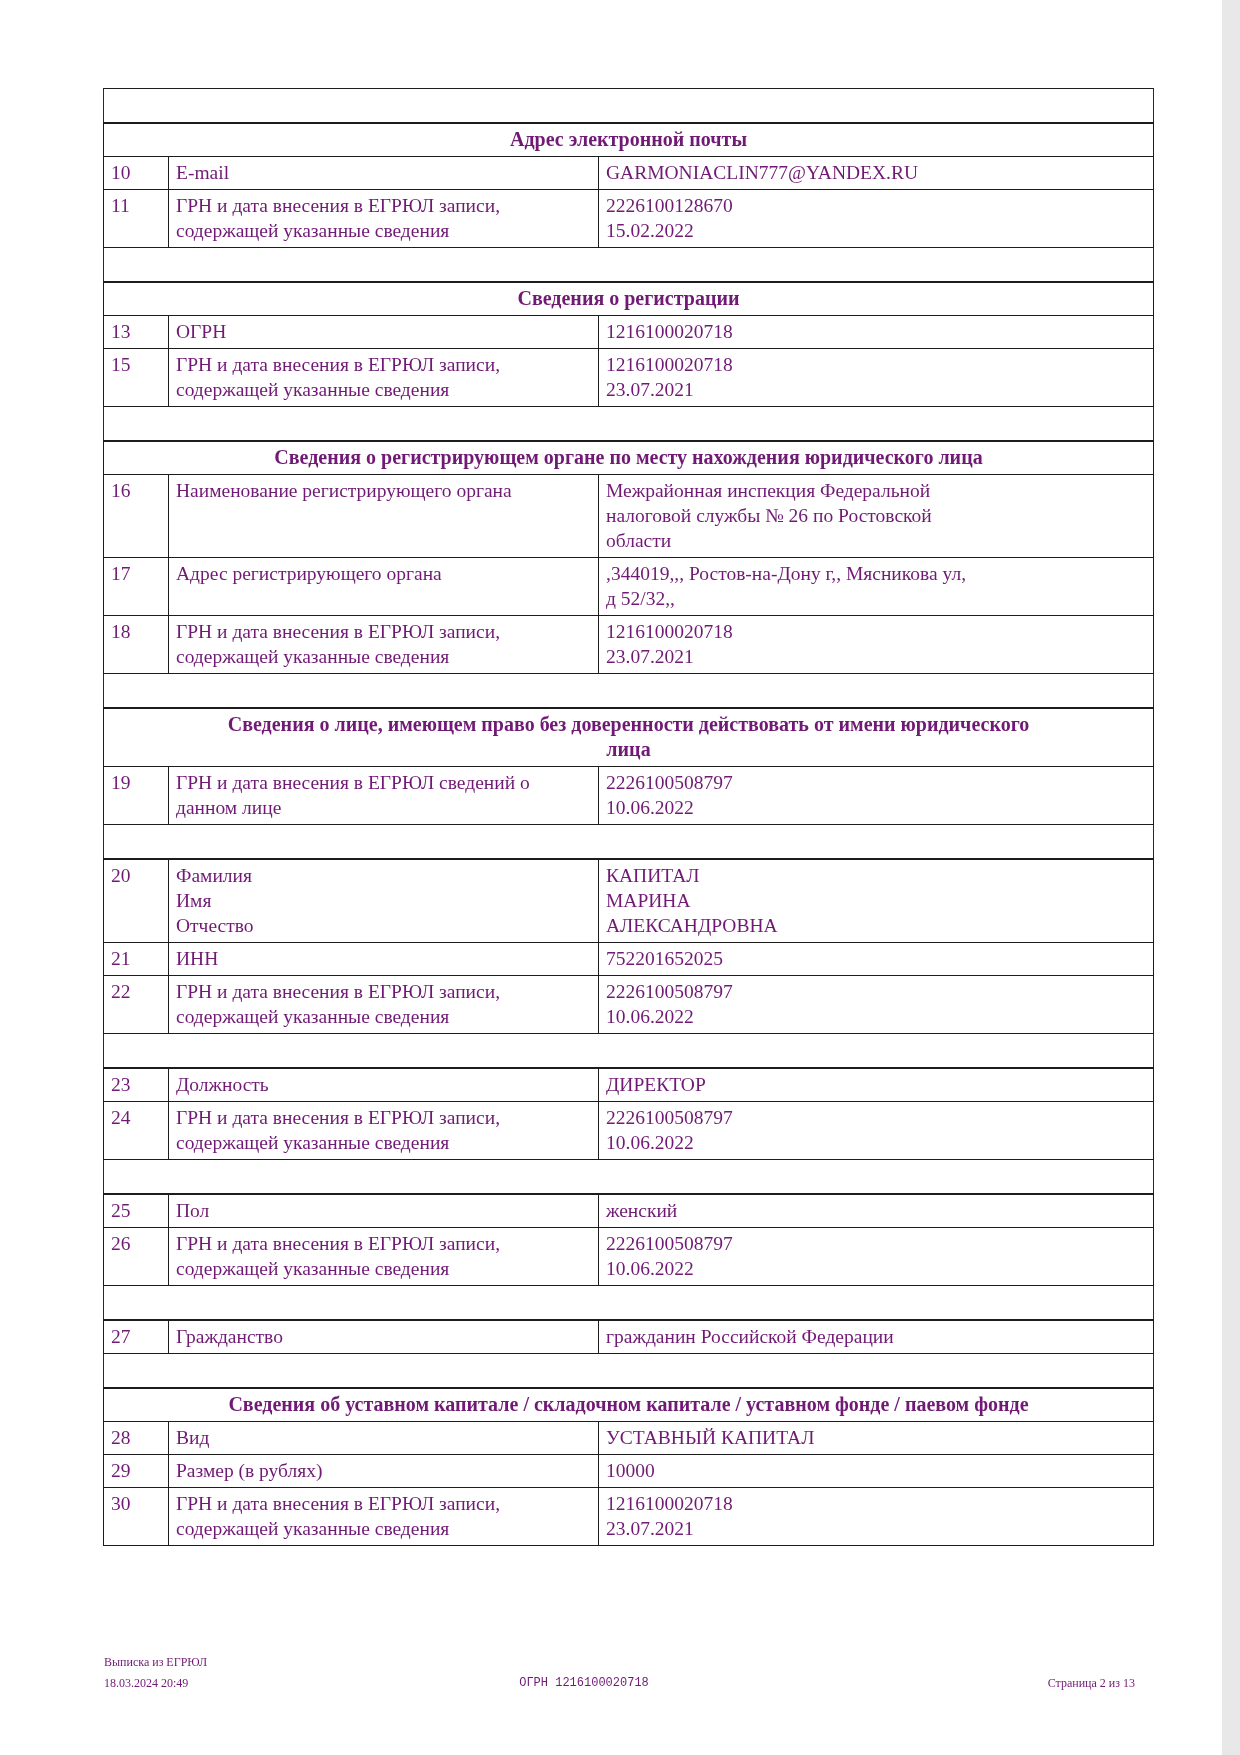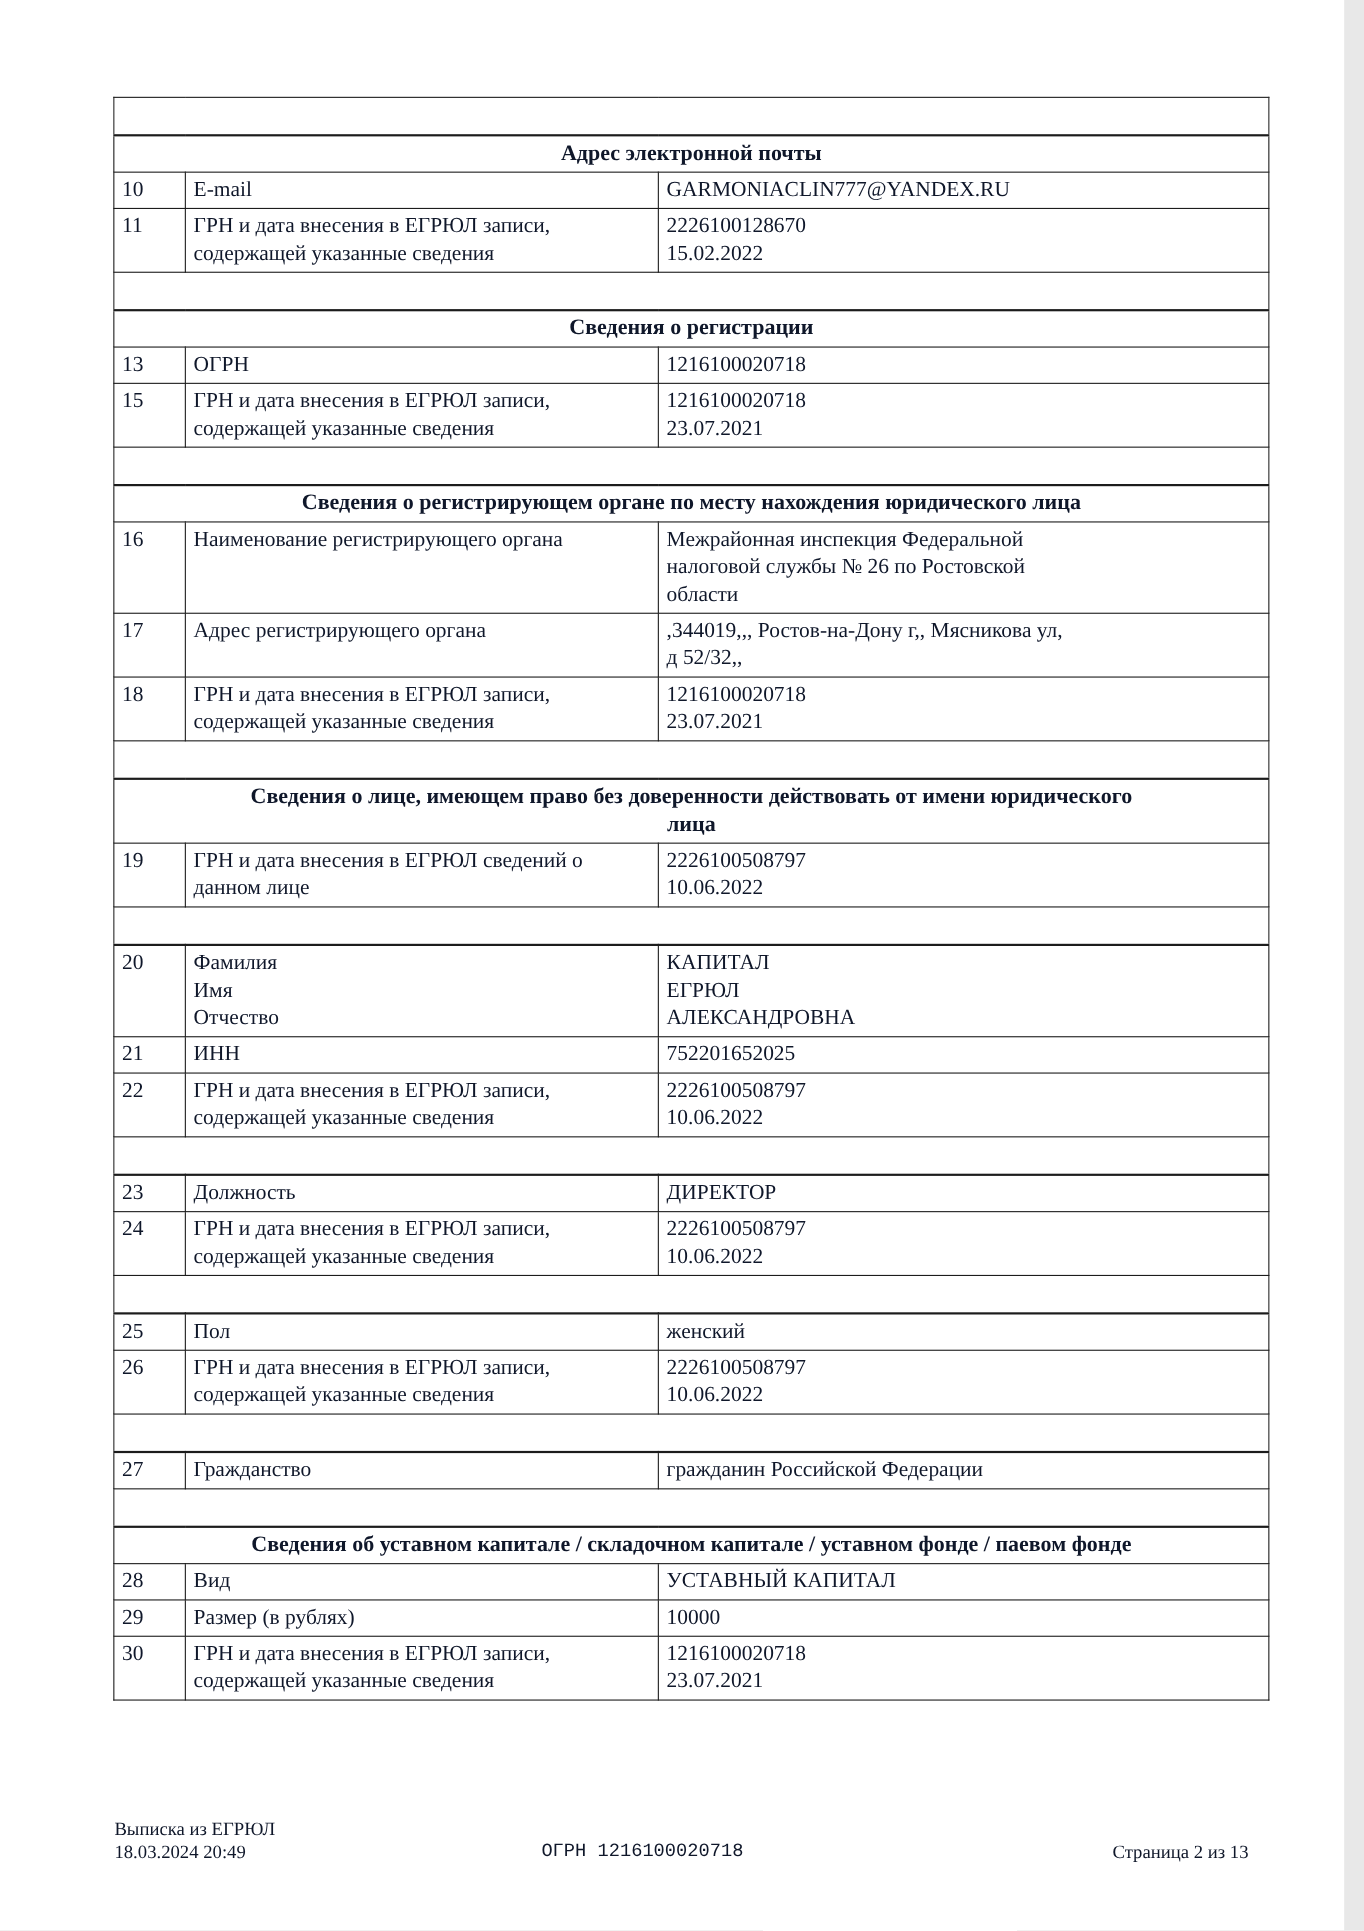--- a/index.html
+++ b/index.html
@@ -2,21 +2,21 @@
 <html><head>
 <meta charset="utf-8">
 <style>
   html, body { margin: 0; padding: 0; background: #e8e8e8; }
   .page {
     position: relative;
     width: 1222px;
     height: 1755px;
     background: #ffffff;
     font-family: "Liberation Serif", "DejaVu Serif", serif;
-    color: #0f172a;
+    color: #701a75;
     overflow: hidden;
   }
   .table-wrap { position: absolute; top: 88px; left: 103px; }
   table.egrul {
     border-collapse: collapse;
     table-layout: fixed;
     width: 1050px;
     border: 1.5px solid #2a2a2a;
   }
   table.egrul col.c-num   { width: 65px; }
@@ -40,21 +40,21 @@
   tr.section-header td {
     font-weight: bold;
     text-align: center;
     font-size: 20px;
     padding-top: 3px;
     padding-bottom: 4px;
   }
   td.num { text-align: left; padding-left: 2px; padding-right: 2px; }
   .footer-left, .footer-ogrn, .footer-page {
     position: absolute;
-    font-size: 17px;
+    font-size: 12px;
     line-height: 21px;
     white-space: nowrap;
   }
   .footer-left { left: 104px; top: 1652px; }
   .footer-ogrn { left: 120px; top: 1673px; width: 928px; text-align: center; font-family: Liberation Mono, monospace; }
   .footer-page { right: 87px; top: 1673px; }
 </style>
 </head>
 <body>
 
@@ -189,21 +189,21 @@
           </tr>
           <tr class="data-row">
             <td class="num">20</td>
             <td class="label">
               <div>Фамилия</div>
               <div>Имя</div>
               <div>Отчество</div>
             </td>
             <td class="value">
               <div>КАПИТАЛ</div>
-              <div>ЕГРЮЛ</div>
+              <div>МАРИНА</div>
               <div>АЛЕКСАНДРОВНА</div>
             </td>
           </tr>
           <tr class="data-row">
             <td class="num">21</td>
             <td class="label">
               <div>ИНН</div>
             </td>
             <td class="value">
               <div>752201652025</div>

